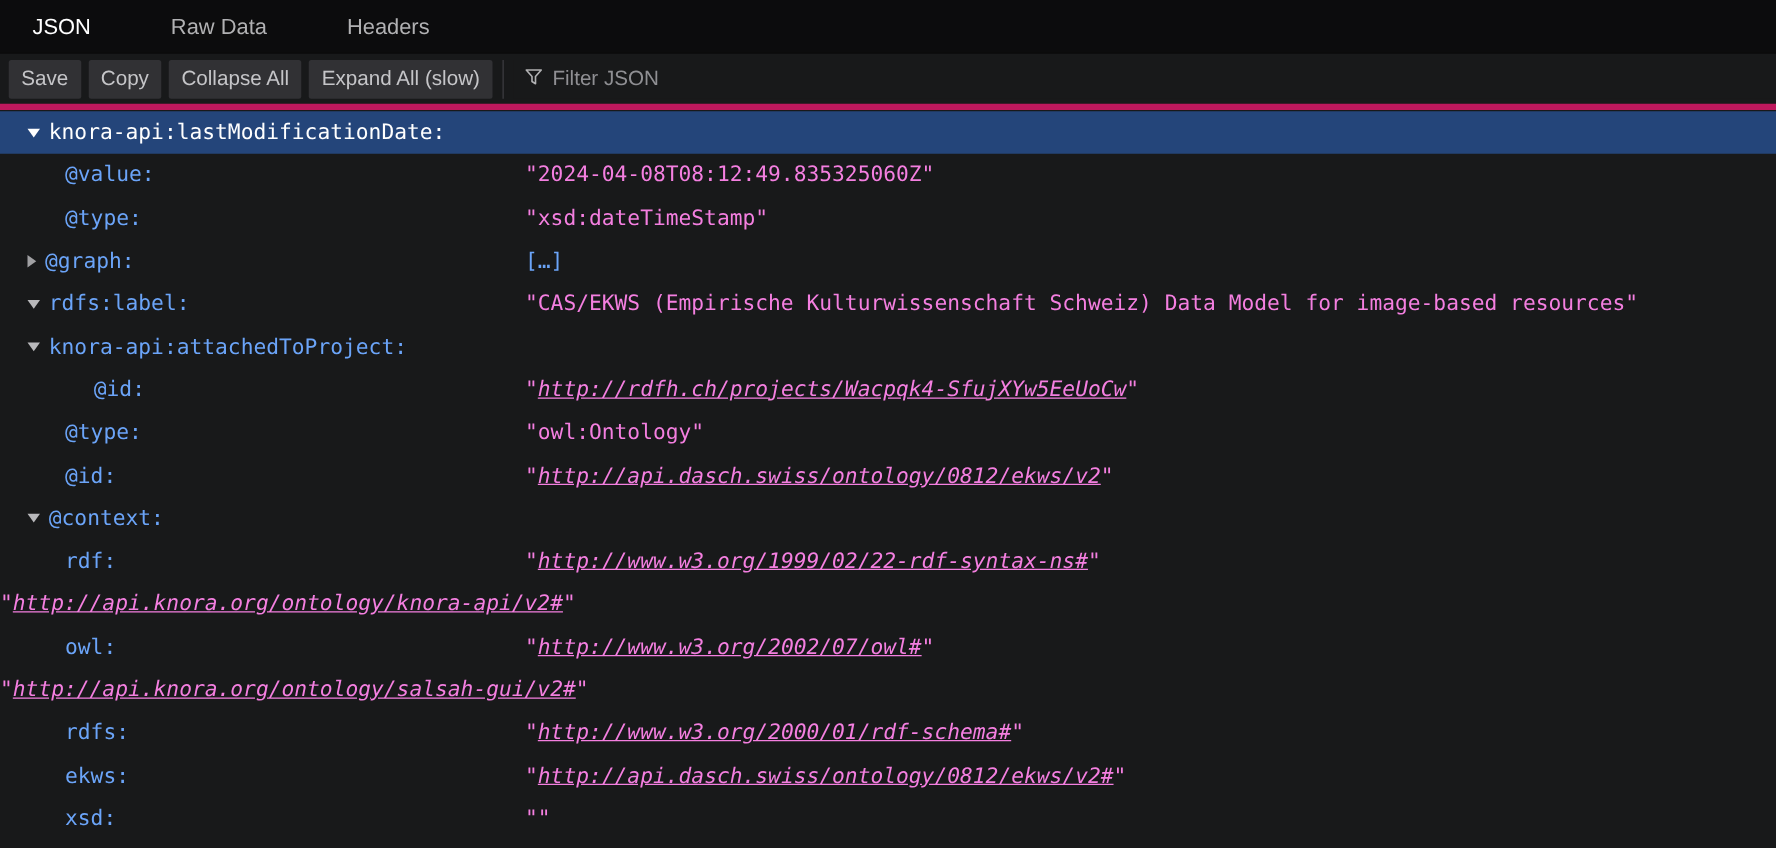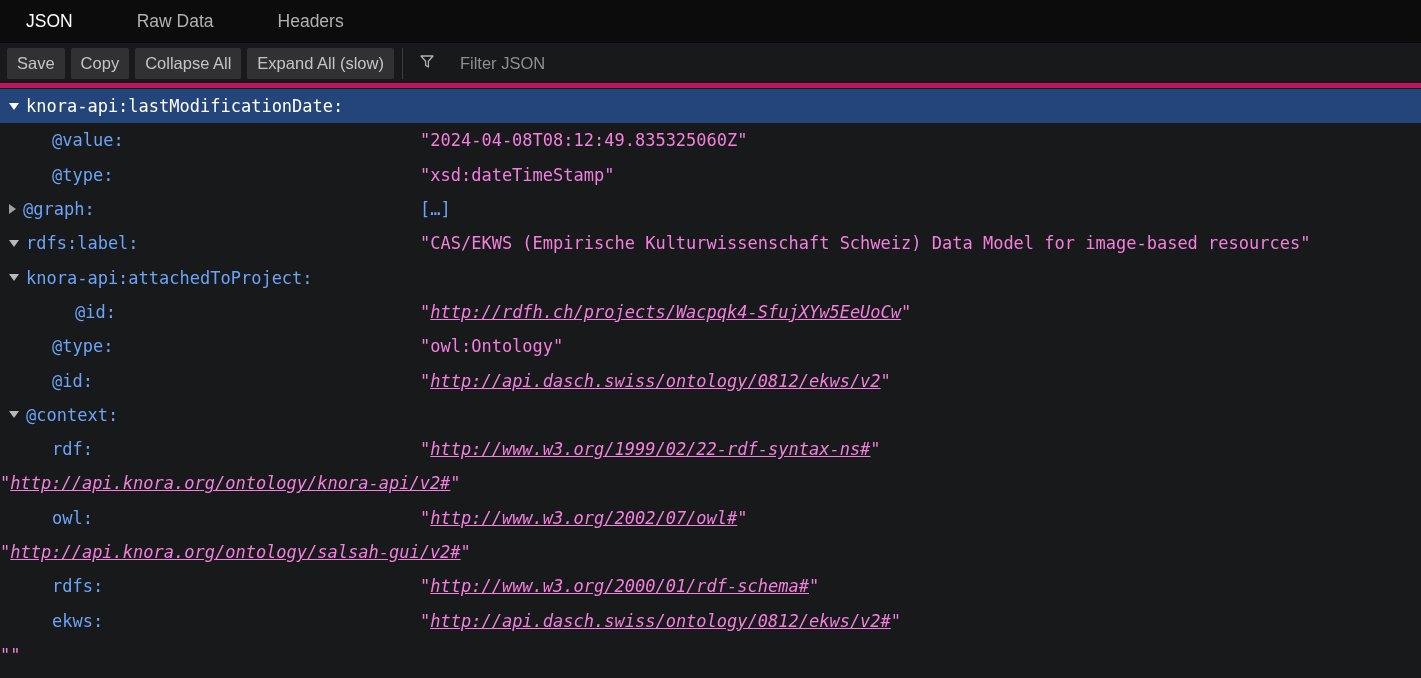--- a/index.html
+++ b/index.html
@@ -68,21 +68,21 @@
     background: #3d3d41;
     margin: 0 2px;
   }
   .filter-wrap {
     flex: 1;
     height: 31px;
     display: flex;
     align-items: center;
     background: #18191a;
     padding-left: 8px;
-    gap: 25px;
+    gap: 7px;
   }
   .filter-icon { display: block; }
   .filter-input {
     flex: 1;
     background: transparent;
     border: none;
     outline: none;
     color: #b1b1b3;
     font-family: "Liberation Sans", sans-serif;
     font-size: 16.5px;
@@ -142,21 +142,21 @@
   .str { color: #f47fe0; }
   .collapsed-val { color: #6ba4f8; }
   .lnk {
     color: #f47fe0;
     text-decoration: underline;
     font-style: italic;
     cursor: pointer;
   }
 
   
-  .ind0 { padding-left: 9px; }
+  .ind0 { padding-left: 22px; }
   .ind1 { padding-left: 34px; }
   .ind2 { padding-left: 57px; }
 </style>
 </head>
 <body>
 
 <div class="tabbar" id="tabbar">
     <div class="tab active">JSON</div>
     <div class="tab">Raw Data</div>
     <div class="tab">Headers</div>
@@ -319,18 +319,22 @@
         <span class="twisty none"></span>
         <span class="key">ekws:</span>
       </div>
       <div class="val-cell">
         <span class="str">"</span>
         <a class="lnk" href="#">http://api.dasch.swiss/ontology/0812/ekws/v2#</a>
         <span class="str">"</span>
       </div>
     </div>
     <div class="row">
+      <div class="label-cell ind1">
+        <span class="twisty none"></span>
+        <span class="key">xsd:</span>
+      </div>
       <div class="val-cell">
         <span class="str">"</span>
         <span class="str">"</span>
       </div>
     </div>
   </div>
 
 </body></html>

